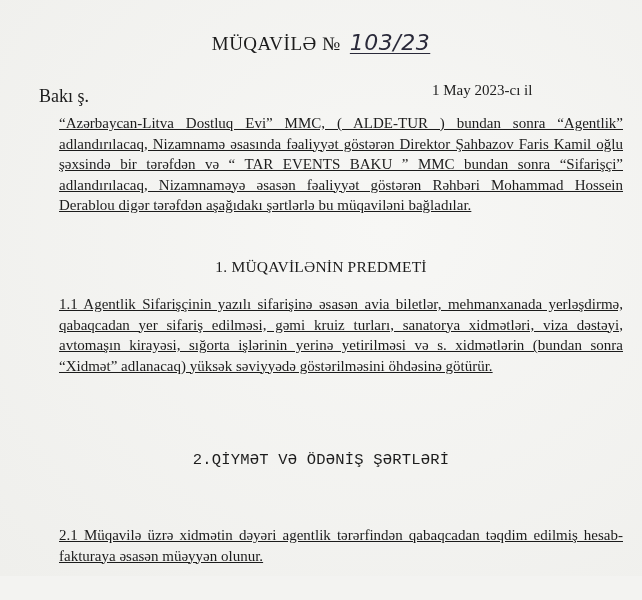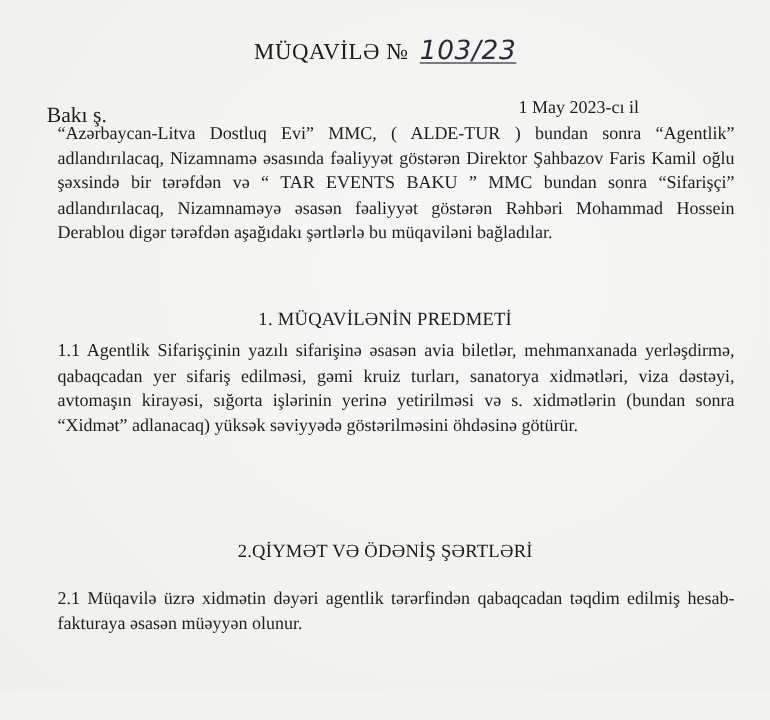--- a/index.html
+++ b/index.html
@@ -22,21 +22,21 @@
     font-family: "DejaVu Sans", sans-serif; font-style: italic;
     font-size: 22px; color: #2a2a3a; text-decoration: underline;
     text-decoration-thickness: 1px; text-underline-offset: 3px;
     margin-left: 4px;
   }
   .city { position: absolute; top: 86px; left: 39px; font-size: 18px; }
   .date { position: absolute; top: 82px; left: 396px; font-size: 15px; margin-left: 36px; }
   .para {
     position: absolute; left: 47px; width: 564px;
     font-size: 15px; line-height: 20.5px; text-align: justify;
-    text-align-last: left; margin: 1px;
+    text-align-last: left; margin: 12px; text-decoration: underline;
   }
   .heading {
     position: absolute; left: 0; width: 642px; text-align: center;
     font-size: 15.5px; letter-spacing: 0.2px;
   }
 </style>
 </head>
 <body>
 
 <div class="page">
@@ -48,17 +48,17 @@
 
   <div class="city">Bakı ş.</div>
   <div class="date">1 May  2023-cı il</div>
 
   <p class="para" style="top:101px;">“Azərbaycan-Litva Dostluq Evi”  MMC, ( ALDE-TUR ) bundan sonra “Agentlik” adlandırılacaq, Nizamnamə əsasında  fəaliyyət göstərən Direktor Şahbazov Faris Kamil oğlu şəxsində bir tərəfdən və  “ TAR EVENTS BAKU ” MMC bundan sonra “Sifarişçi” adlandırılacaq, Nizamnaməyə əsasən fəaliyyət göstərən  Rəhbəri Mohammad Hossein Derablou digər tərəfdən aşağıdakı şərtlərlə bu müqaviləni bağladılar.</p>
 
   <div class="heading" style="top:258px;">1.  MÜQAVİLƏNİN PREDMETİ</div>
 
   <p class="para" style="top:282px;">1.1 Agentlik Sifarişçinin yazılı sifarişinə əsasən avia biletlər, mehmanxanada yerləşdirmə, qabaqcadan yer sifariş edilməsi, gəmi kruiz turları, sanatorya xidmətləri, viza dəstəyi, avtomaşın kirayəsi, sığorta işlərinin yerinə yetirilməsi və s. xidmətlərin (bundan sonra “Xidmət” adlanacaq) yüksək səviyyədə göstərilməsini öhdəsinə götürür.</p>
 
-  <div class="heading" style="top:451px;">2.QİYMƏT VƏ ÖDƏNİŞ ŞƏRTLƏRİ</div>
+  <div class="heading" style="top:451px;font-family:Liberation Mono, monospace;">2.QİYMƏT VƏ ÖDƏNİŞ ŞƏRTLƏRİ</div>
 
-  <p class="para" style="top:488px;">2.1  Müqavilə üzrə xidmətin dəyəri agentlik tərərfindən qabaqcadan  təqdim edilmiş hesab-fakturaya əsasən müəyyən olunur.</p>
+  <p class="para" style="top:513px;">2.1  Müqavilə üzrə xidmətin dəyəri agentlik tərərfindən qabaqcadan  təqdim edilmiş hesab-fakturaya əsasən müəyyən olunur.</p>
 
 </div>
 
 </body></html>

